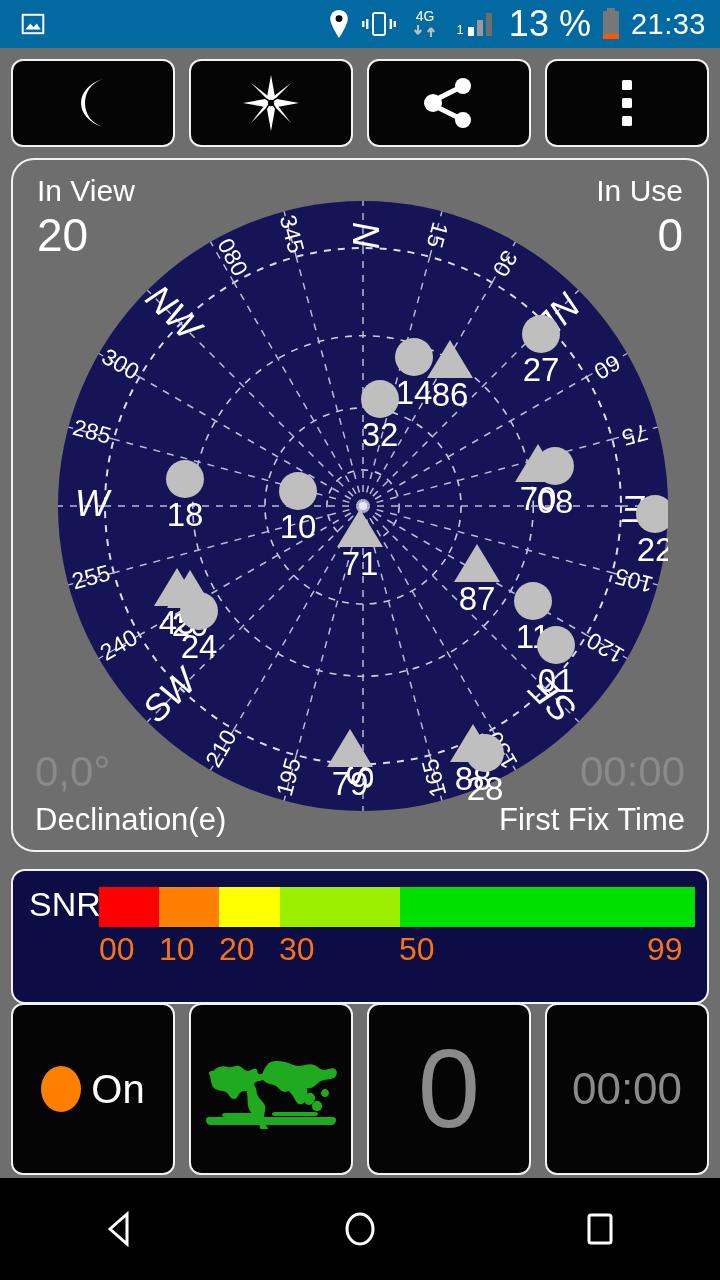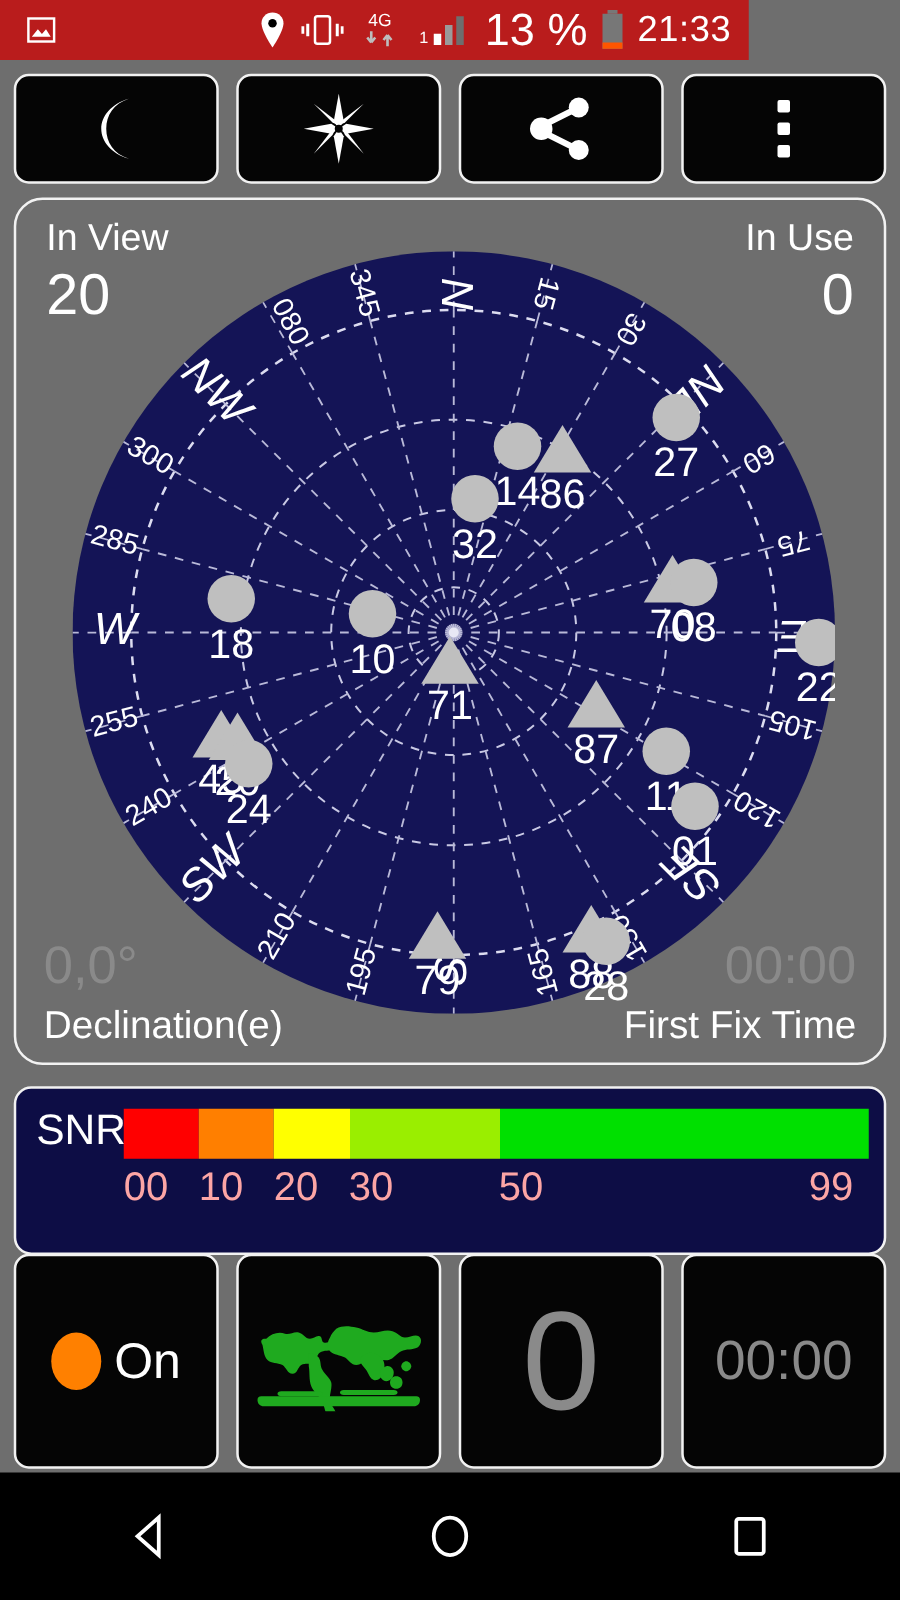--- a/index.html
+++ b/index.html
@@ -6,22 +6,22 @@
   html,body {
     width:720px; height:1280px;
     background:#000;
     font-family:"Liberation Sans", sans-serif;
     overflow:hidden;
   }
   #root { position:relative; width:720px; height:1280px; background:#6e6e6e; }
 
   
   .statusbar {
-    position:absolute; left:0; top:0; width:599px; height:48px;
-    background:#b91c1c; color:#fff;
+    position:absolute; left:0; top:0; width:720px; height:48px;
+    background:#0369a1; color:#fff;
     display:flex; align-items:center;
   }
   .sb-left { margin-left:20px; display:flex; align-items:center; }
   .sb-right { margin-left:auto; margin-right:14px; display:flex; align-items:center; gap:11px; }
   .sb-clock { font-size:29px; letter-spacing:.5px; }
   .sb-batt-pct { font-size:36px; }
   .icn { display:inline-block; line-height:0; }
 
   
   .toolbar {
@@ -57,21 +57,21 @@
 
   
   .snrpanel {
     position:absolute; left:11px; top:869px; width:698px; height:135px;
     background:#0d0d45; border:2px solid #f2f2f2; border-radius:14px;
   }
   .snr-title { position:absolute; left:16px; top:14px; color:#fff; font-size:34px; }
   .snr-bar { position:absolute; left:86px; top:16px; width:596px; height:40px; display:flex; }
   .snr-seg { height:100%; }
   .snr-ticks { position:absolute; left:0; top:60px; width:698px; height:40px; }
-  .snr-tick { position:absolute; color:#fca5a5; font-size:32px; }
+  .snr-tick { position:absolute; color:#f97316; font-size:32px; }
 
   
   .botrow {
     position:absolute; left:0; top:985px; width:720px; height:190px;
     display:flex; align-items:flex-end; justify-content:space-between;
     padding:0 11px;
   }
   .bbtn {
     width:164px; height:172px; background:#050505;
     border:2px solid #f2f2f2; border-radius:12px;

